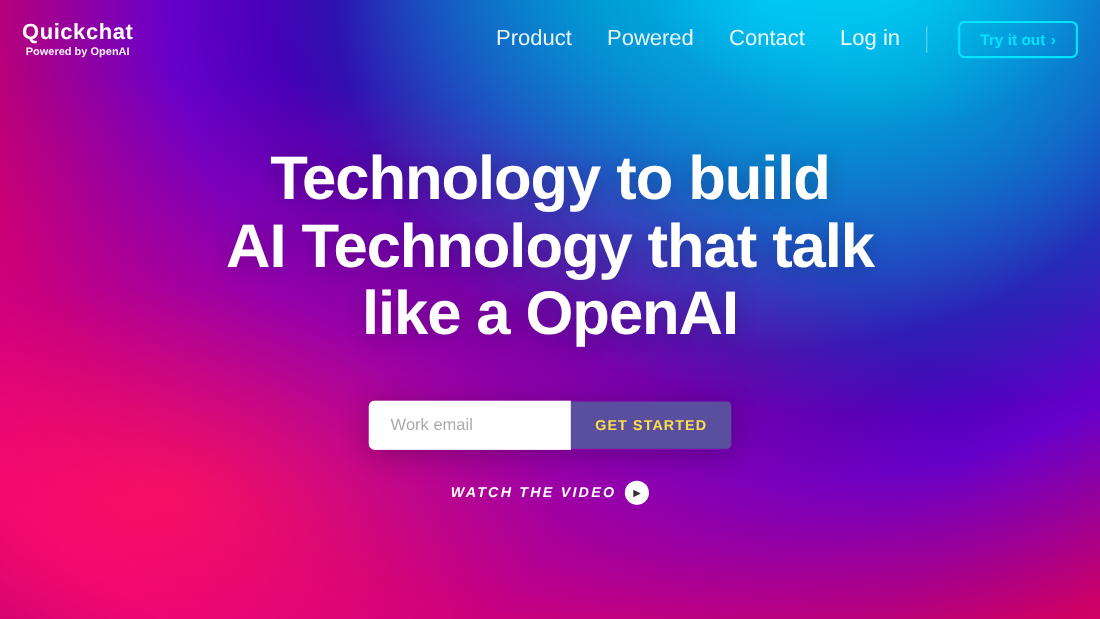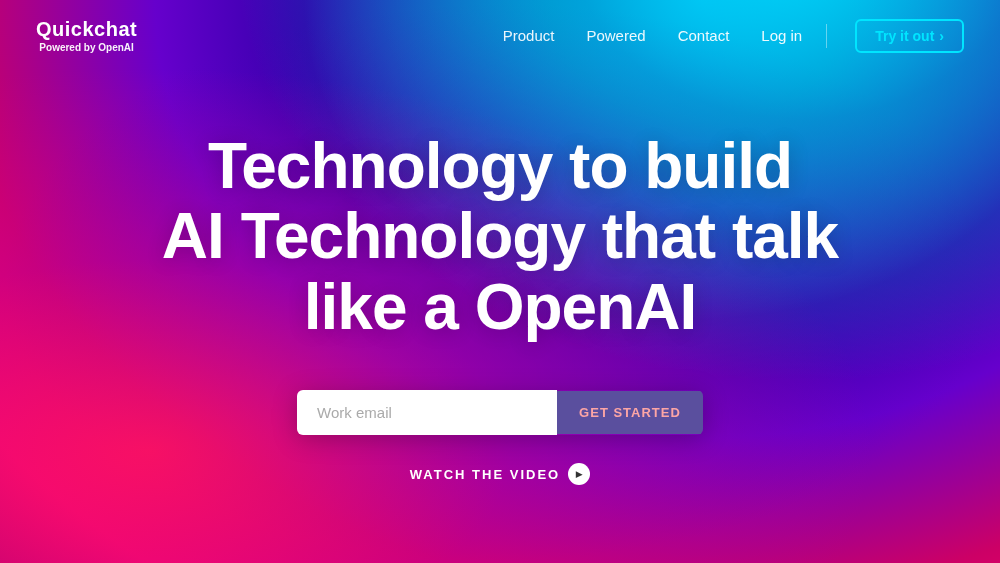--- a/index.html
+++ b/index.html
@@ -32,21 +32,21 @@
         radial-gradient(ellipse at 50% 50%, rgba(80, 0, 180, 0.7) 0%, transparent 70%);
     }
 
     
     .navbar {
       position: relative;
       z-index: 10;
       display: flex;
       align-items: center;
       justify-content: space-between;
-      padding: 18px 36px;
+      padding: 18px 20px;
     }
 
     .logo-section {
       display: flex;
       flex-direction: column;
     }
 
     .logo-name {
       color: #ffffff;
       font-size: 20px;
@@ -68,21 +68,21 @@
     }
 
     .nav-links {
       display: flex;
       align-items: center;
       gap: 0px;
     }
 
     .nav-link {
       color: rgba(255,255,255,0.92);
-      font-size: 15px;
+      font-size: 20px;
       font-weight: 500;
       cursor: pointer;
       padding: 6px 16px;
       text-decoration: none;
       white-space: nowrap;
     }
 
     .nav-divider {
       width: 1px;
       height: 24px;
@@ -113,21 +113,21 @@
       display: flex;
       flex-direction: column;
       align-items: center;
       justify-content: center;
       text-align: center;
       padding-top: 60px;
     }
 
     .hero-title {
       color: #ffffff;
-      font-size: 64px;
+      font-size: 56px;
       font-weight: 800;
       line-height: 1.1;
       letter-spacing: -1px;
       max-width: 750px;
       text-shadow: 0 2px 20px rgba(0,0,0,0.2);
     }
 
     .email-form {
       margin-top: 48px;
       display: flex;
@@ -136,33 +136,33 @@
       border-radius: 6px;
       overflow: hidden;
       box-shadow: 0 4px 24px rgba(0,0,0,0.25);
     }
 
     .email-input {
       padding: 14px 20px;
       font-size: 15px;
       border: none;
       outline: none;
-      width: 260px;
+      width: 184px;
       color: #555;
       background: #ffffff;
     }
 
     .email-input::placeholder {
       color: #aaa;
     }
 
     .get-started-btn {
       padding: 14px 22px;
       background: #5a4f9e;
-      color: #fca5a5;
+      color: #fde047;
       font-size: 13px;
       font-weight: 700;
       letter-spacing: 1px;
       border: none;
       cursor: pointer;
       text-transform: uppercase;
       white-space: nowrap;
     }
 
     .watch-video {
@@ -172,20 +172,21 @@
       gap: 8px;
       cursor: pointer;
     }
 
     .watch-video-text {
       color: #ffffff;
       font-size: 13px;
       font-weight: 700;
       letter-spacing: 2px;
       text-transform: uppercase;
+      font-style: italic;
     }
 
     .watch-video-icon {
       width: 22px;
       height: 22px;
       border-radius: 50%;
       background: #ffffff;
       display: flex;
       align-items: center;
       justify-content: center;

